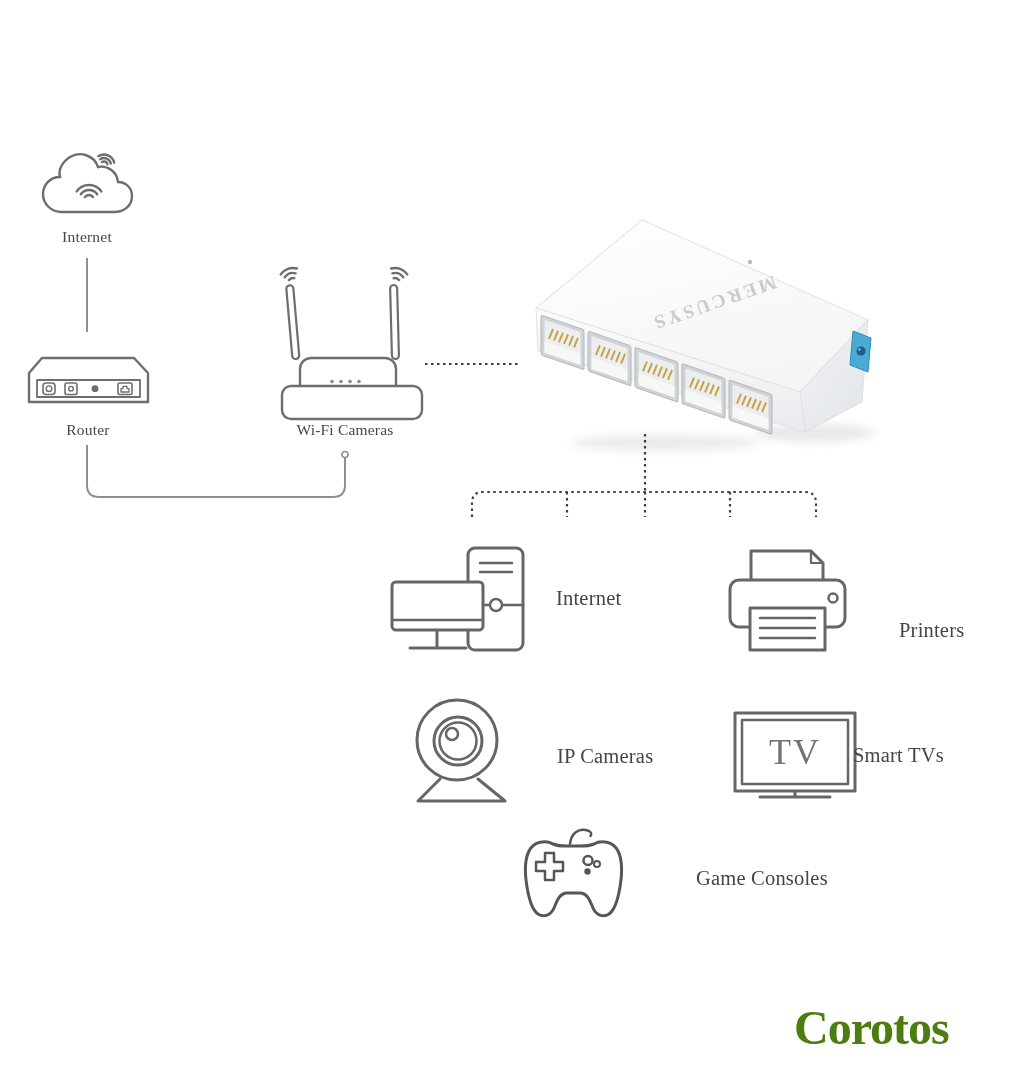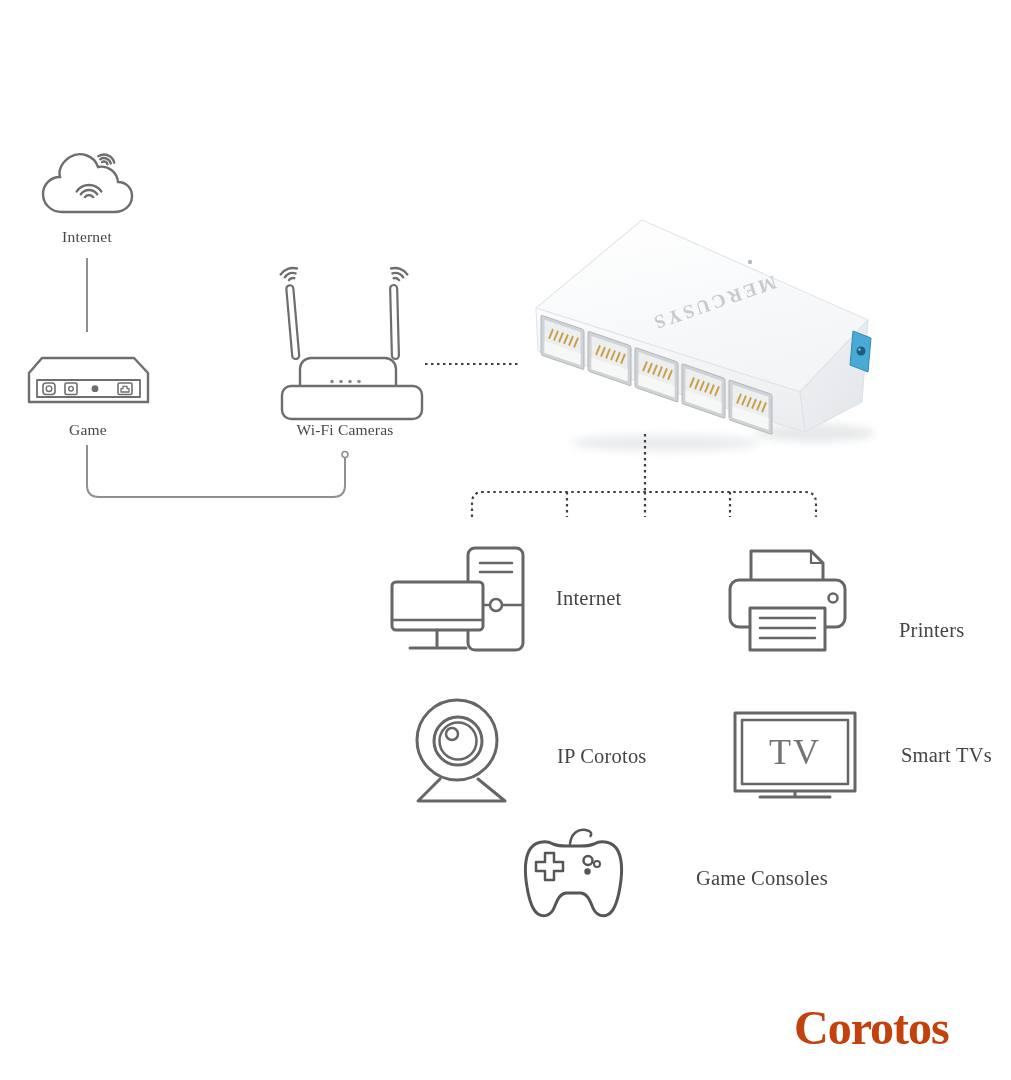--- a/index.html
+++ b/index.html
@@ -53,21 +53,21 @@
       <rect x="11" y="30" width="103" height="17" stroke-width="1.8"></rect>
       <rect x="17" y="33" width="12" height="11.5" rx="3" stroke-width="1.6"></rect>
       <circle cx="23" cy="38.7" r="2.8" stroke-width="1.4"></circle>
       <rect x="39" y="33" width="12" height="11.5" rx="1.5" stroke-width="1.6"></rect>
       <circle cx="45" cy="38.7" r="2.3" stroke-width="1.4"></circle>
       <circle cx="69" cy="38.7" r="3.4" fill="#6e6e6e" stroke="none"></circle>
       <rect x="92" y="33" width="14" height="11.5" rx="1.5" stroke-width="1.6"></rect>
       <path d="M 95,42 h 8 v -3.4 h -2 v -2.2 h -4 v 2.2 h -2 Z" stroke-width="1.3"></path>
     </g>
   </svg>
-  <div class="lbl" style="left:38px;top:421px;width:100px;">Game</div>
+  <div class="lbl" style="left:38px;top:421px;width:100px;">Router</div>
 
   <svg class="abs" style="left:78px;top:440px;" width="280" height="64" viewBox="0 0 280 64">
     <path d="M 9,5 V 45 Q 9,57 21,57 H 255 Q 267,57 267,45 V 18" fill="none" stroke="#8f8f8f" stroke-width="2"></path>
     <circle cx="267" cy="14.5" r="3" fill="#ffffff" stroke="#8f8f8f" stroke-width="1.6"></circle>
   </svg>
 
   <svg class="abs" style="left:262px;top:253px;" width="172" height="172" viewBox="0 0 172 172">
     <g fill="none" stroke="#6e6e6e" stroke-width="2.4" stroke-linecap="round">
 
       <path d="M 26.9,27.1 A 5 5 0 0 1 32.3,25.2"></path>
@@ -212,40 +212,40 @@
 
   <svg class="abs" style="left:410px;top:695px;" width="102" height="112" viewBox="0 0 102 112">
     <g fill="#ffffff" stroke="#666666" stroke-width="3" stroke-linecap="round" stroke-linejoin="round">
       <path d="M 30,84 L 8,106 H 95 L 68,84"></path>
       <circle cx="47" cy="45" r="40"></circle>
       <circle cx="48" cy="46" r="24"></circle>
       <circle cx="48" cy="46" r="18.5" stroke-width="2.5"></circle>
       <circle cx="42" cy="39" r="6" stroke-width="2.5"></circle>
     </g>
   </svg>
-  <div class="devlbl" style="left:557px;top:745px;">IP Corotos</div>
+  <div class="devlbl" style="left:557px;top:745px;">IP Cameras</div>
 
   <svg class="abs" style="left:728px;top:706px;" width="134" height="98" viewBox="0 0 134 98">
     <g fill="#ffffff" stroke="#666666" stroke-width="3" stroke-linejoin="round">
       <rect x="7" y="7" width="120" height="78"></rect>
       <rect x="14" y="14" width="106" height="64" stroke-width="2.5"></rect>
       <line x1="67" y1="85" x2="67" y2="91"></line>
       <line x1="32" y1="91" x2="102" y2="91" stroke-linecap="round"></line>
     </g>
     <text x="67" y="58" text-anchor="middle" font-size="36" letter-spacing="2" fill="#737373">TV</text>
   </svg>
-  <div class="devlbl" style="left:901px;top:744px;">Smart TVs</div>
+  <div class="devlbl" style="left:853px;top:744px;">Smart TVs</div>
 
   <svg class="abs" style="left:518px;top:820px;" width="112" height="102" viewBox="0 0 112 102">
     <g fill="#ffffff" stroke="#565656" stroke-width="3" stroke-linecap="round" stroke-linejoin="round">
       <path d="M 52,24 C 53,14 60,7 71,11 C 73,12 74,14 72.5,16" fill="none" stroke-width="2.5"></path>
       <path d="M 35,24 C 28,20 16,21 11,31 C 6,41 7,55 9,67 C 11,79 14,90 20,94 C 26,98 33,95 36,88 C 39,81 41,74 48,73 L 63,73 C 70,74 72,81 75,88 C 78,95 85,98 91,94 C 97,90 100,79 102,67 C 104,55 105,41 100,31 C 95,21 83,20 76,24 C 69,27 62,26 55.5,26 C 49,26 42,27 35,24 Z"></path>
       <path d="M 27,33 h 9 v 9 h 9 v 9 h -9 v 9 h -9 v -9 h -9 v -9 h 9 Z" stroke-width="2.5"></path>
       <circle cx="70" cy="40.5" r="4.5" stroke-width="2.5"></circle>
       <circle cx="79" cy="44" r="3" stroke-width="2"></circle>
       <circle cx="69.5" cy="51.5" r="3.2" fill="#565656" stroke="none"></circle>
     </g>
   </svg>
   <div class="devlbl" style="left:696px;top:867px;">Game Consoles</div>
 
-  <div id="watermark" style="color: #c2410c;">Corotos</div>
+  <div id="watermark" style="color: #4d7c0f;">Corotos</div>
 
 </div>
 
 </body></html>

